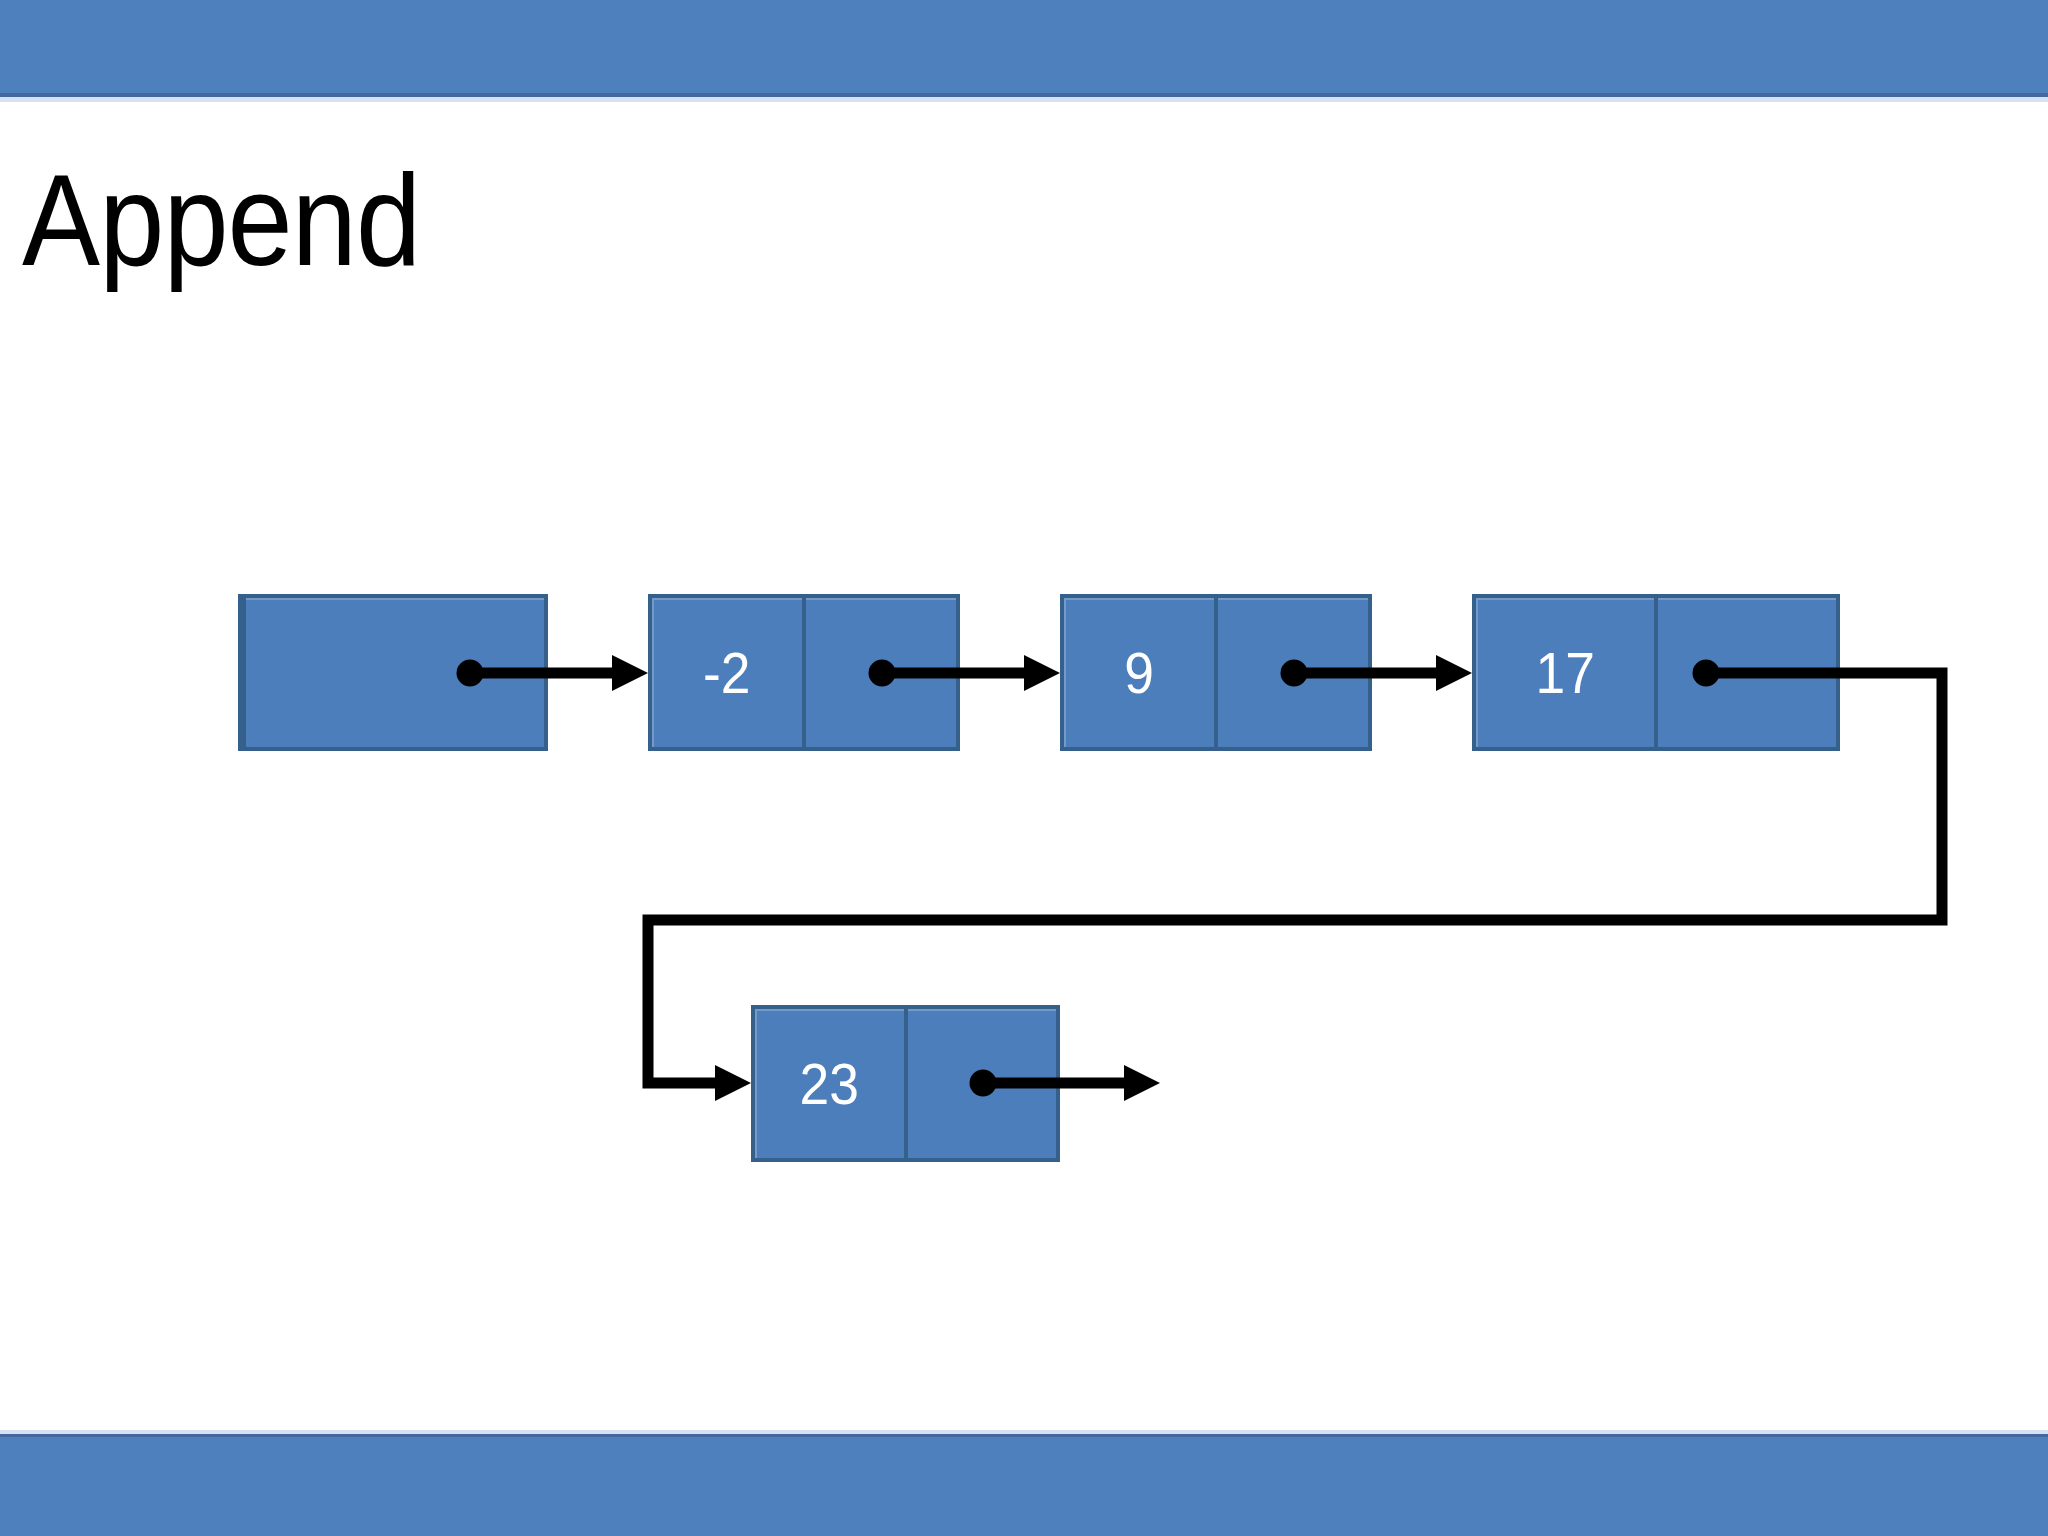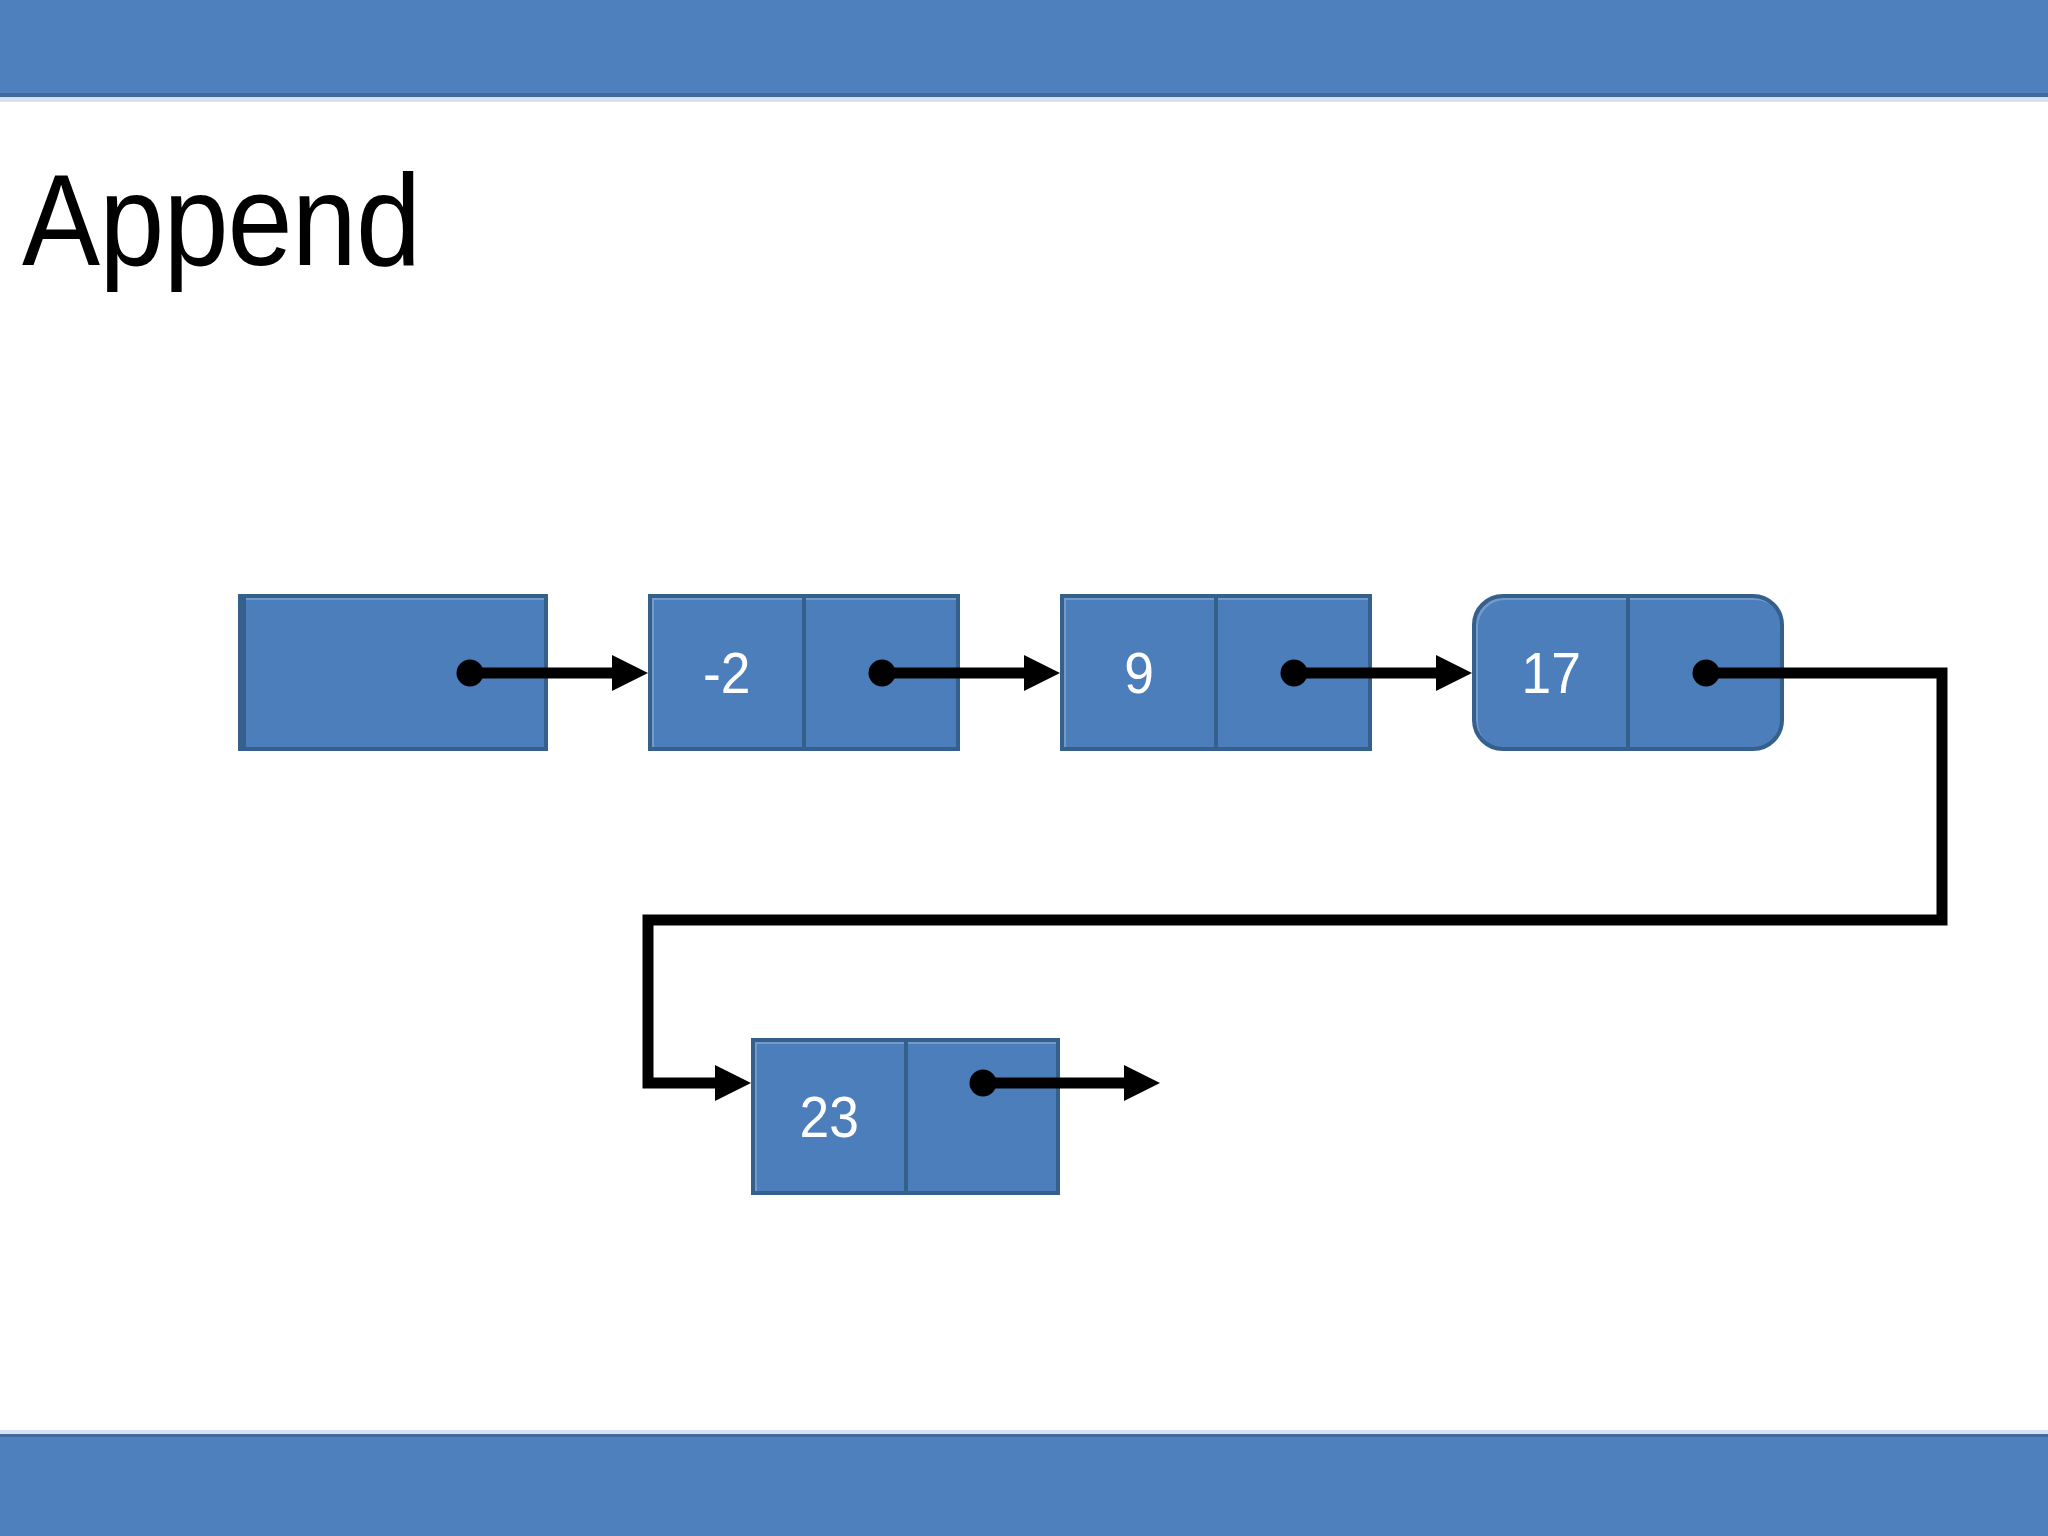--- a/index.html
+++ b/index.html
@@ -163,28 +163,28 @@
     <div class="cell pointer-cell"></div>
   </div>
 
   <div class="node" style="left:1060px; top:594px; width:312px;">
     <div class="cell value-cell">
       <span class="value">9</span>
     </div>
     <div class="cell pointer-cell"></div>
   </div>
 
-  <div class="node" style="left:1472px; top:594px; width:312px;border-radius:31px;">
+  <div class="node" style="left:1472px; top:594px; width:368px;">
     <div class="cell value-cell">
       <span class="value">17</span>
     </div>
     <div class="cell pointer-cell"></div>
   </div>
 
-  <div class="node" style="left:751px; top:1005px; width:309px;margin-top:33px;">
+  <div class="node" style="left:751px; top:1005px; width:309px;">
     <div class="cell value-cell">
       <span class="value">23</span>
     </div>
     <div class="cell pointer-cell"></div>
   </div>
 
   <div class="bar-highlight bottom"></div>
   <div class="bar bottom"></div>
 
 </div>

